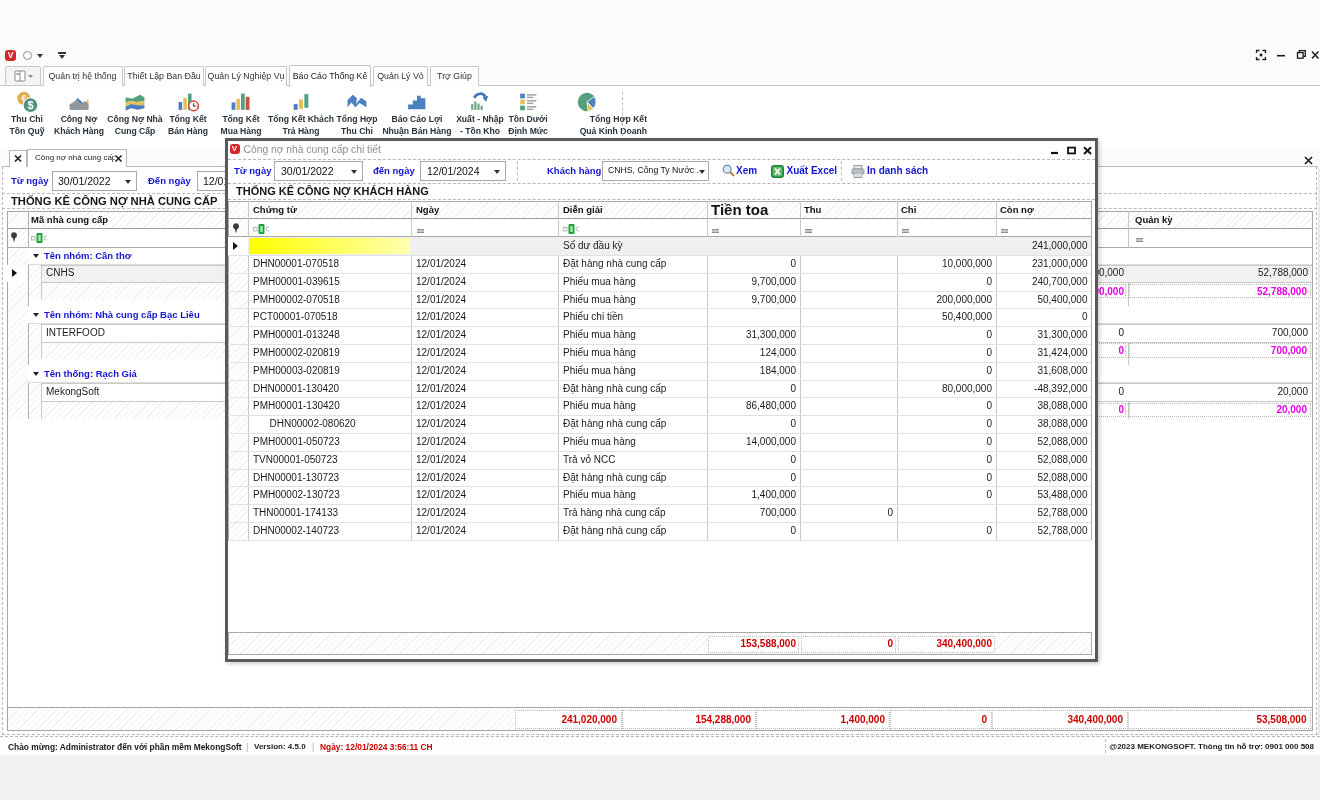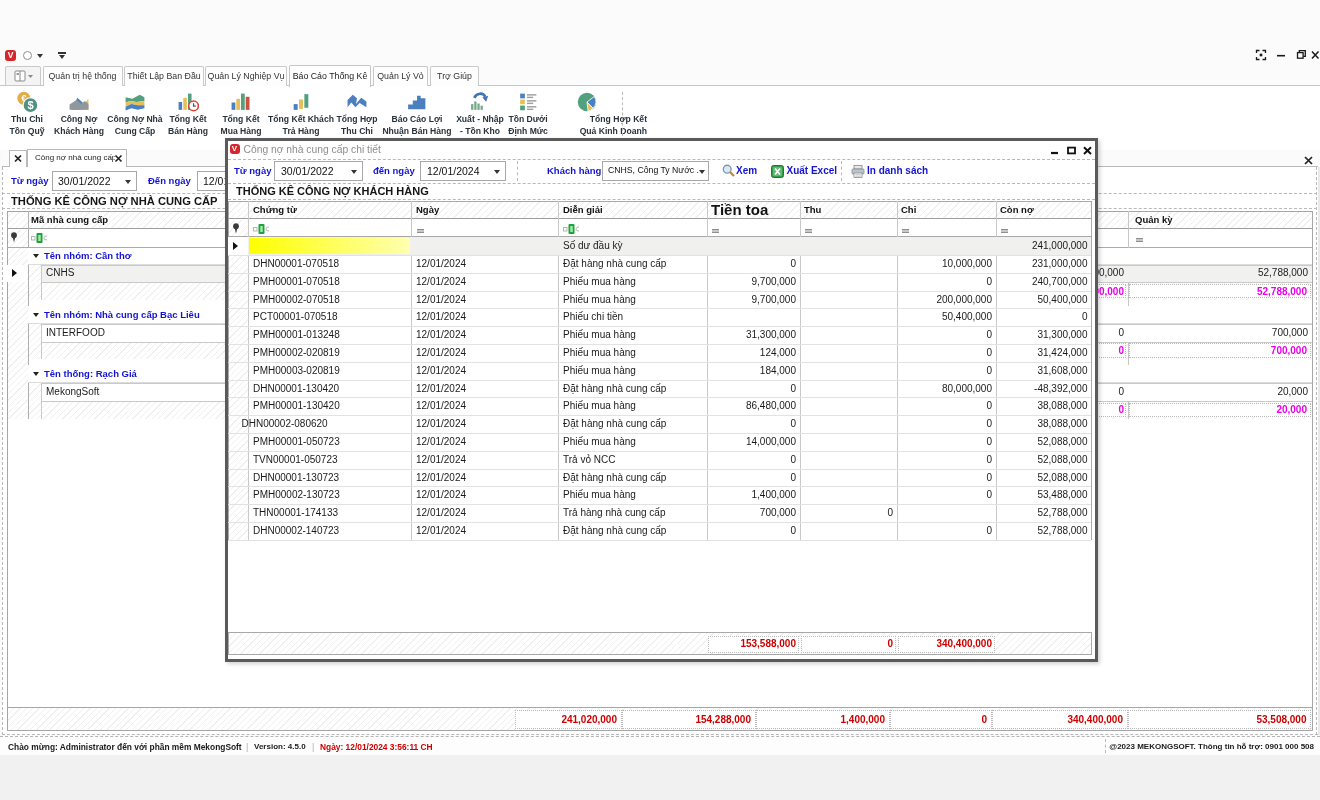--- a/index.html
+++ b/index.html
@@ -357,21 +357,21 @@
 <div class="a" style="left:335.5px;top:98.1px;height:14px;line-height:14px;white-space:nowrap;color:#1a1a1a">Số dư đầu kỳ</div>
 <div class="a" style="right:7.0px;top:98.1px;height:14px;line-height:14px;white-space:nowrap;color:#1a1a1a">241,000,000</div>
 <div class="a" style="left:0.5px;top:131.8px;width:863px;height:1px;background:#e2e2e2"></div>
 <div class="a" style="left:25.5px;top:115.89999999999998px;height:14px;line-height:14px;white-space:nowrap;color:#1a1a1a">DHN00001-070518</div>
 <div class="a" style="left:188.5px;top:115.89999999999998px;height:14px;line-height:14px;white-space:nowrap;color:#1a1a1a">12/01/2024</div>
 <div class="a" style="left:335.5px;top:115.89999999999998px;height:14px;line-height:14px;white-space:nowrap;color:#1a1a1a">Đặt hàng nhà cung cấp</div>
 <div class="a" style="right:298.5px;top:115.89999999999998px;height:14px;line-height:14px;white-space:nowrap;color:#1a1a1a">0</div>
 <div class="a" style="right:102.5px;top:115.89999999999998px;height:14px;line-height:14px;white-space:nowrap;color:#1a1a1a">10,000,000</div>
 <div class="a" style="right:7.0px;top:115.89999999999998px;height:14px;line-height:14px;white-space:nowrap;color:#1a1a1a">231,000,000</div>
 <div class="a" style="left:0.5px;top:149.60000000000002px;width:863px;height:1px;background:#e2e2e2"></div>
-<div class="a" style="left:25.5px;top:133.7px;height:14px;line-height:14px;white-space:nowrap;color:#1a1a1a">PMH00001-070518</div>
+<div class="a" style="left:25.5px;top:133.7px;height:14px;line-height:14px;white-space:nowrap;color:#1a1a1a">PMH00001-039615</div>
 <div class="a" style="left:188.5px;top:133.7px;height:14px;line-height:14px;white-space:nowrap;color:#1a1a1a">12/01/2024</div>
 <div class="a" style="left:335.5px;top:133.7px;height:14px;line-height:14px;white-space:nowrap;color:#1a1a1a">Phiếu mua hàng</div>
 <div class="a" style="right:298.5px;top:133.7px;height:14px;line-height:14px;white-space:nowrap;color:#1a1a1a">9,700,000</div>
 <div class="a" style="right:102.5px;top:133.7px;height:14px;line-height:14px;white-space:nowrap;color:#1a1a1a">0</div>
 <div class="a" style="right:7.0px;top:133.7px;height:14px;line-height:14px;white-space:nowrap;color:#1a1a1a">240,700,000</div>
 <div class="a" style="left:0.5px;top:167.40000000000003px;width:863px;height:1px;background:#e2e2e2"></div>
 <div class="a" style="left:25.5px;top:151.5px;height:14px;line-height:14px;white-space:nowrap;color:#1a1a1a">PMH00002-070518</div>
 <div class="a" style="left:188.5px;top:151.5px;height:14px;line-height:14px;white-space:nowrap;color:#1a1a1a">12/01/2024</div>
 <div class="a" style="left:335.5px;top:151.5px;height:14px;line-height:14px;white-space:nowrap;color:#1a1a1a">Phiếu mua hàng</div>
 <div class="a" style="right:298.5px;top:151.5px;height:14px;line-height:14px;white-space:nowrap;color:#1a1a1a">9,700,000</div>
@@ -412,21 +412,21 @@
 <div class="a" style="right:102.5px;top:240.5px;height:14px;line-height:14px;white-space:nowrap;color:#1a1a1a">80,000,000</div>
 <div class="a" style="right:7.0px;top:240.5px;height:14px;line-height:14px;white-space:nowrap;color:#1a1a1a">-48,392,000</div>
 <div class="a" style="left:0.5px;top:274.2px;width:863px;height:1px;background:#e2e2e2"></div>
 <div class="a" style="left:25.5px;top:258.29999999999995px;height:14px;line-height:14px;white-space:nowrap;color:#1a1a1a">PMH00001-130420</div>
 <div class="a" style="left:188.5px;top:258.29999999999995px;height:14px;line-height:14px;white-space:nowrap;color:#1a1a1a">12/01/2024</div>
 <div class="a" style="left:335.5px;top:258.29999999999995px;height:14px;line-height:14px;white-space:nowrap;color:#1a1a1a">Phiếu mua hàng</div>
 <div class="a" style="right:298.5px;top:258.29999999999995px;height:14px;line-height:14px;white-space:nowrap;color:#1a1a1a">86,480,000</div>
 <div class="a" style="right:102.5px;top:258.29999999999995px;height:14px;line-height:14px;white-space:nowrap;color:#1a1a1a">0</div>
 <div class="a" style="right:7.0px;top:258.29999999999995px;height:14px;line-height:14px;white-space:nowrap;color:#1a1a1a">38,088,000</div>
 <div class="a" style="left:0.5px;top:292.0px;width:863px;height:1px;background:#e2e2e2"></div>
-<div class="a" style="left:14px;top:276.09999999999997px;height:14px;line-height:14px;white-space:nowrap;color:#1a1a1a">DHN00002-080620</div>
+<div class="a" style="left:42px;top:276.09999999999997px;height:14px;line-height:14px;white-space:nowrap;color:#1a1a1a">DHN00002-080620</div>
 <div class="a" style="left:188.5px;top:276.09999999999997px;height:14px;line-height:14px;white-space:nowrap;color:#1a1a1a">12/01/2024</div>
 <div class="a" style="left:335.5px;top:276.09999999999997px;height:14px;line-height:14px;white-space:nowrap;color:#1a1a1a">Đặt hàng nhà cung cấp</div>
 <div class="a" style="right:298.5px;top:276.09999999999997px;height:14px;line-height:14px;white-space:nowrap;color:#1a1a1a">0</div>
 <div class="a" style="right:102.5px;top:276.09999999999997px;height:14px;line-height:14px;white-space:nowrap;color:#1a1a1a">0</div>
 <div class="a" style="right:7.0px;top:276.09999999999997px;height:14px;line-height:14px;white-space:nowrap;color:#1a1a1a">38,088,000</div>
 <div class="a" style="left:0.5px;top:309.8px;width:863px;height:1px;background:#e2e2e2"></div>
 <div class="a" style="left:25.5px;top:293.9px;height:14px;line-height:14px;white-space:nowrap;color:#1a1a1a">PMH00001-050723</div>
 <div class="a" style="left:188.5px;top:293.9px;height:14px;line-height:14px;white-space:nowrap;color:#1a1a1a">12/01/2024</div>
 <div class="a" style="left:335.5px;top:293.9px;height:14px;line-height:14px;white-space:nowrap;color:#1a1a1a">Phiếu mua hàng</div>
 <div class="a" style="right:298.5px;top:293.9px;height:14px;line-height:14px;white-space:nowrap;color:#1a1a1a">14,000,000</div>

